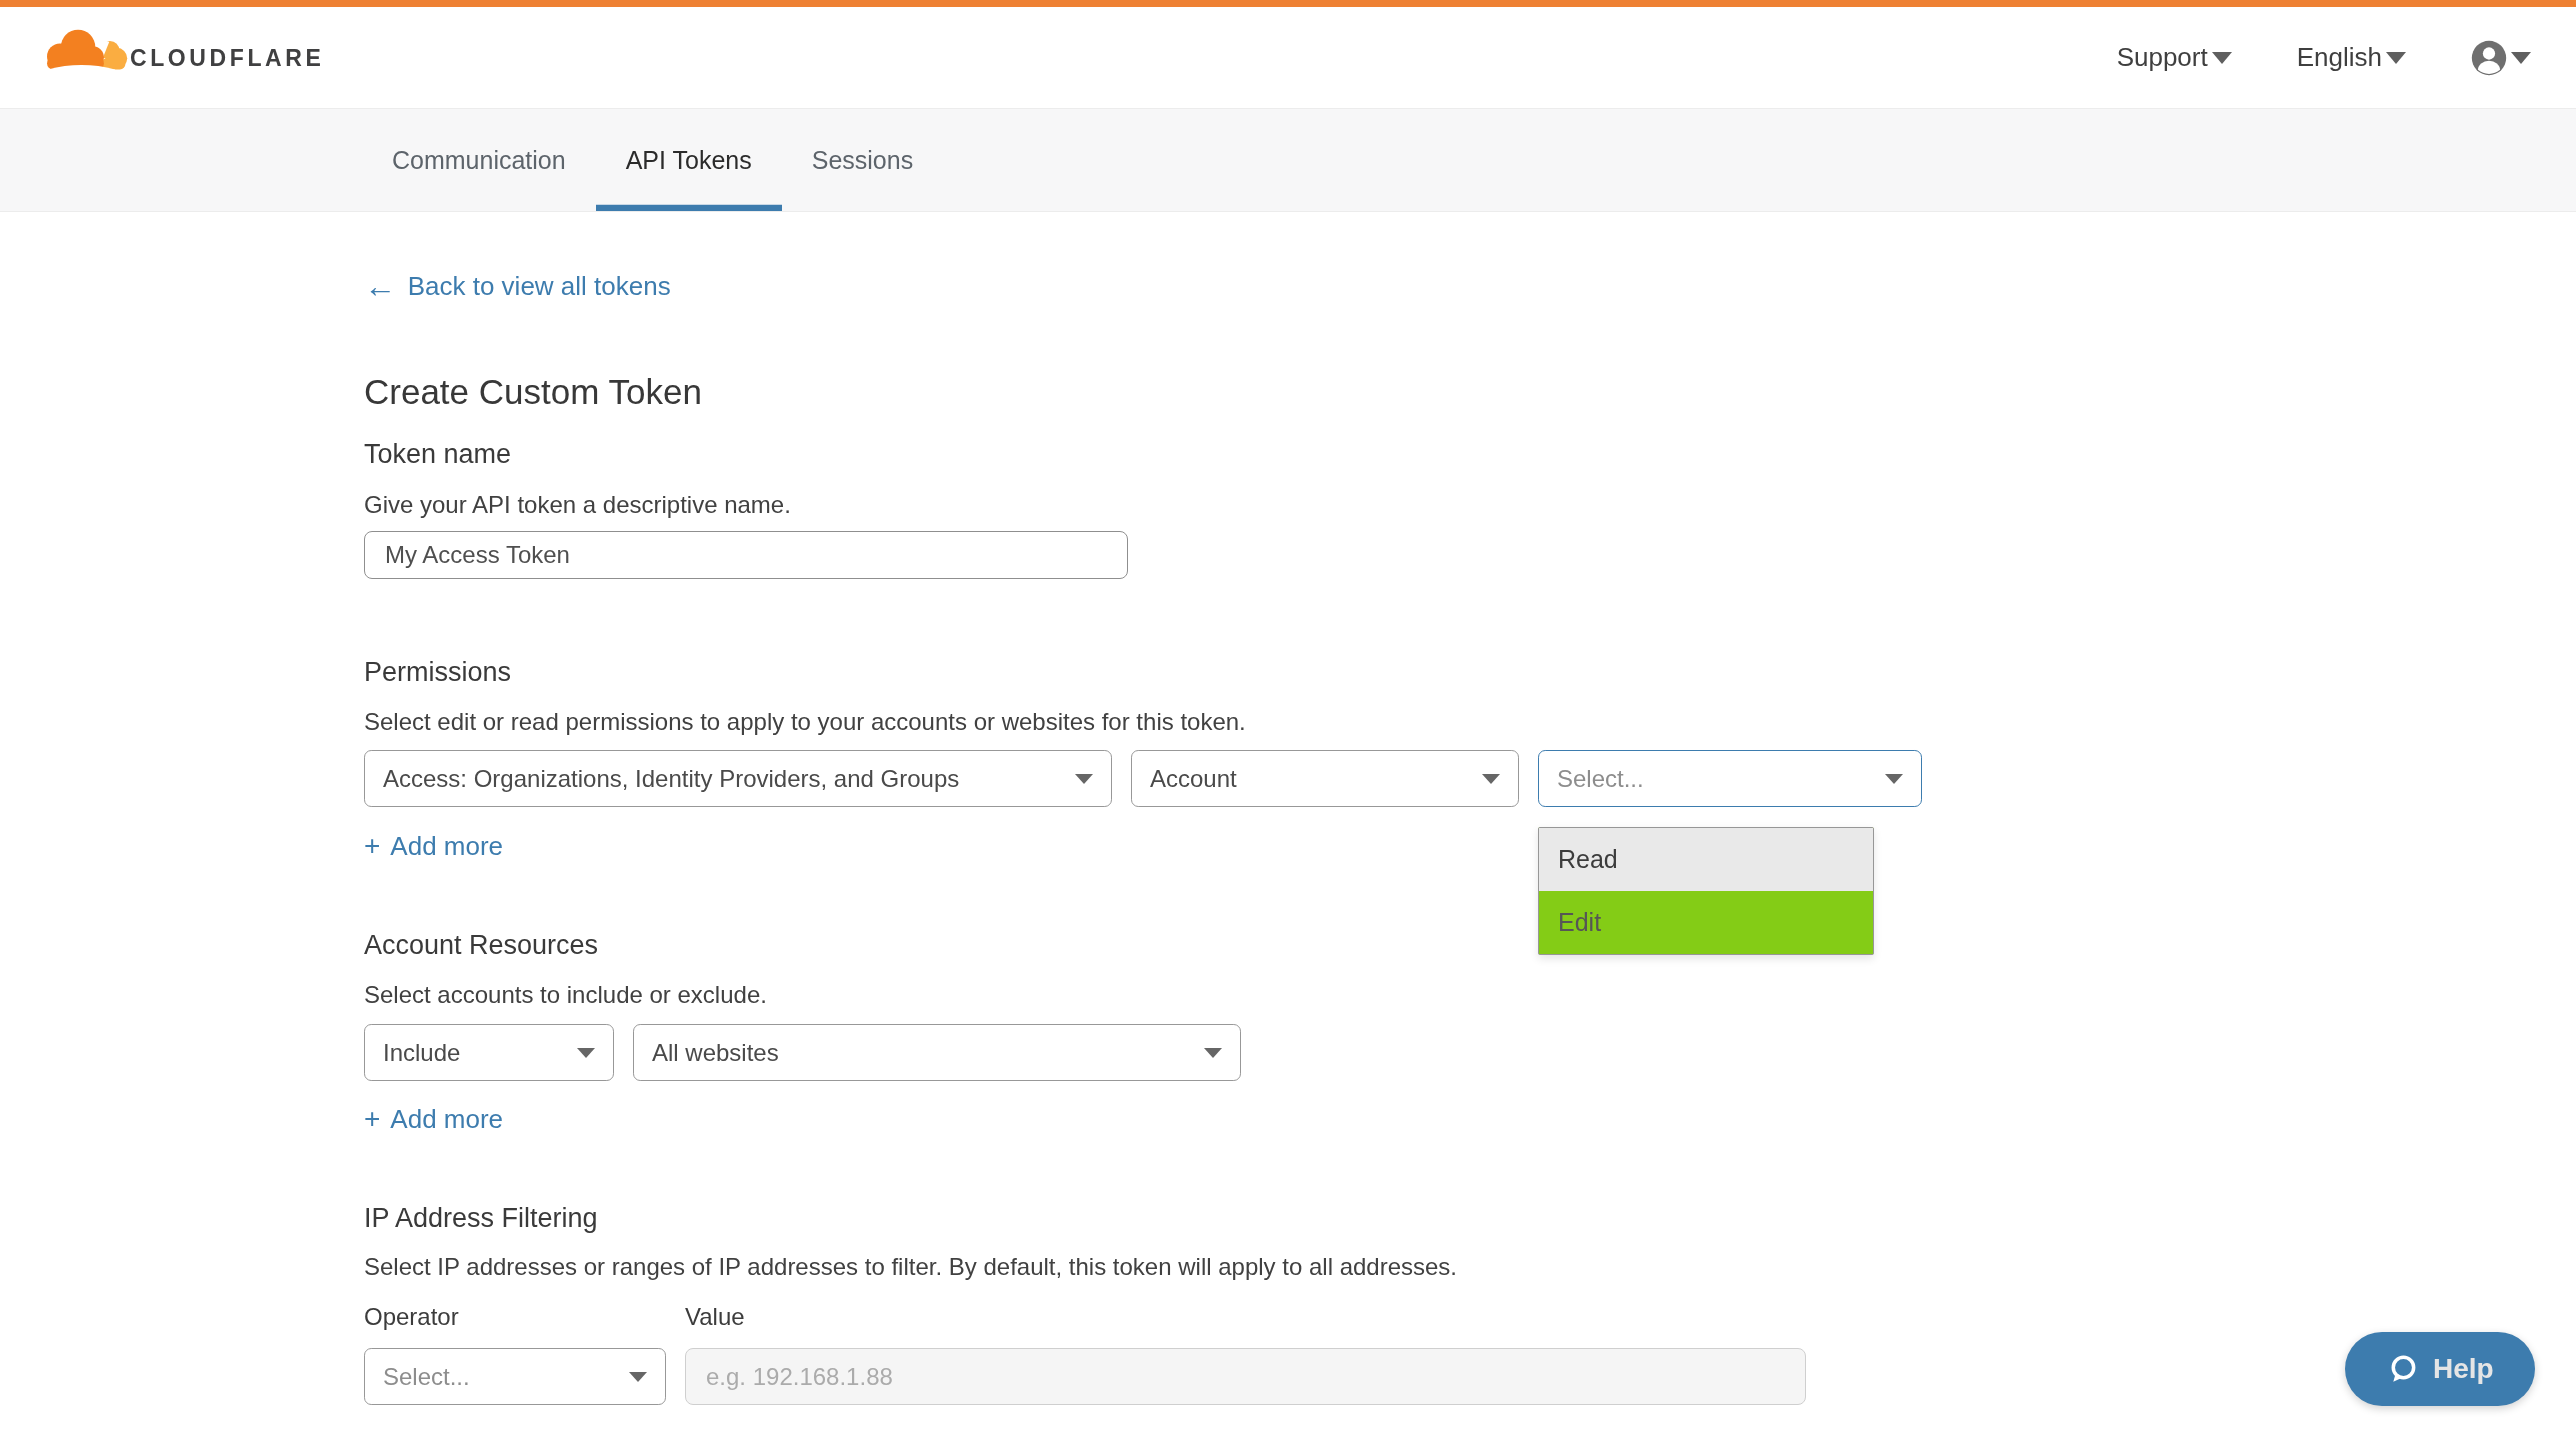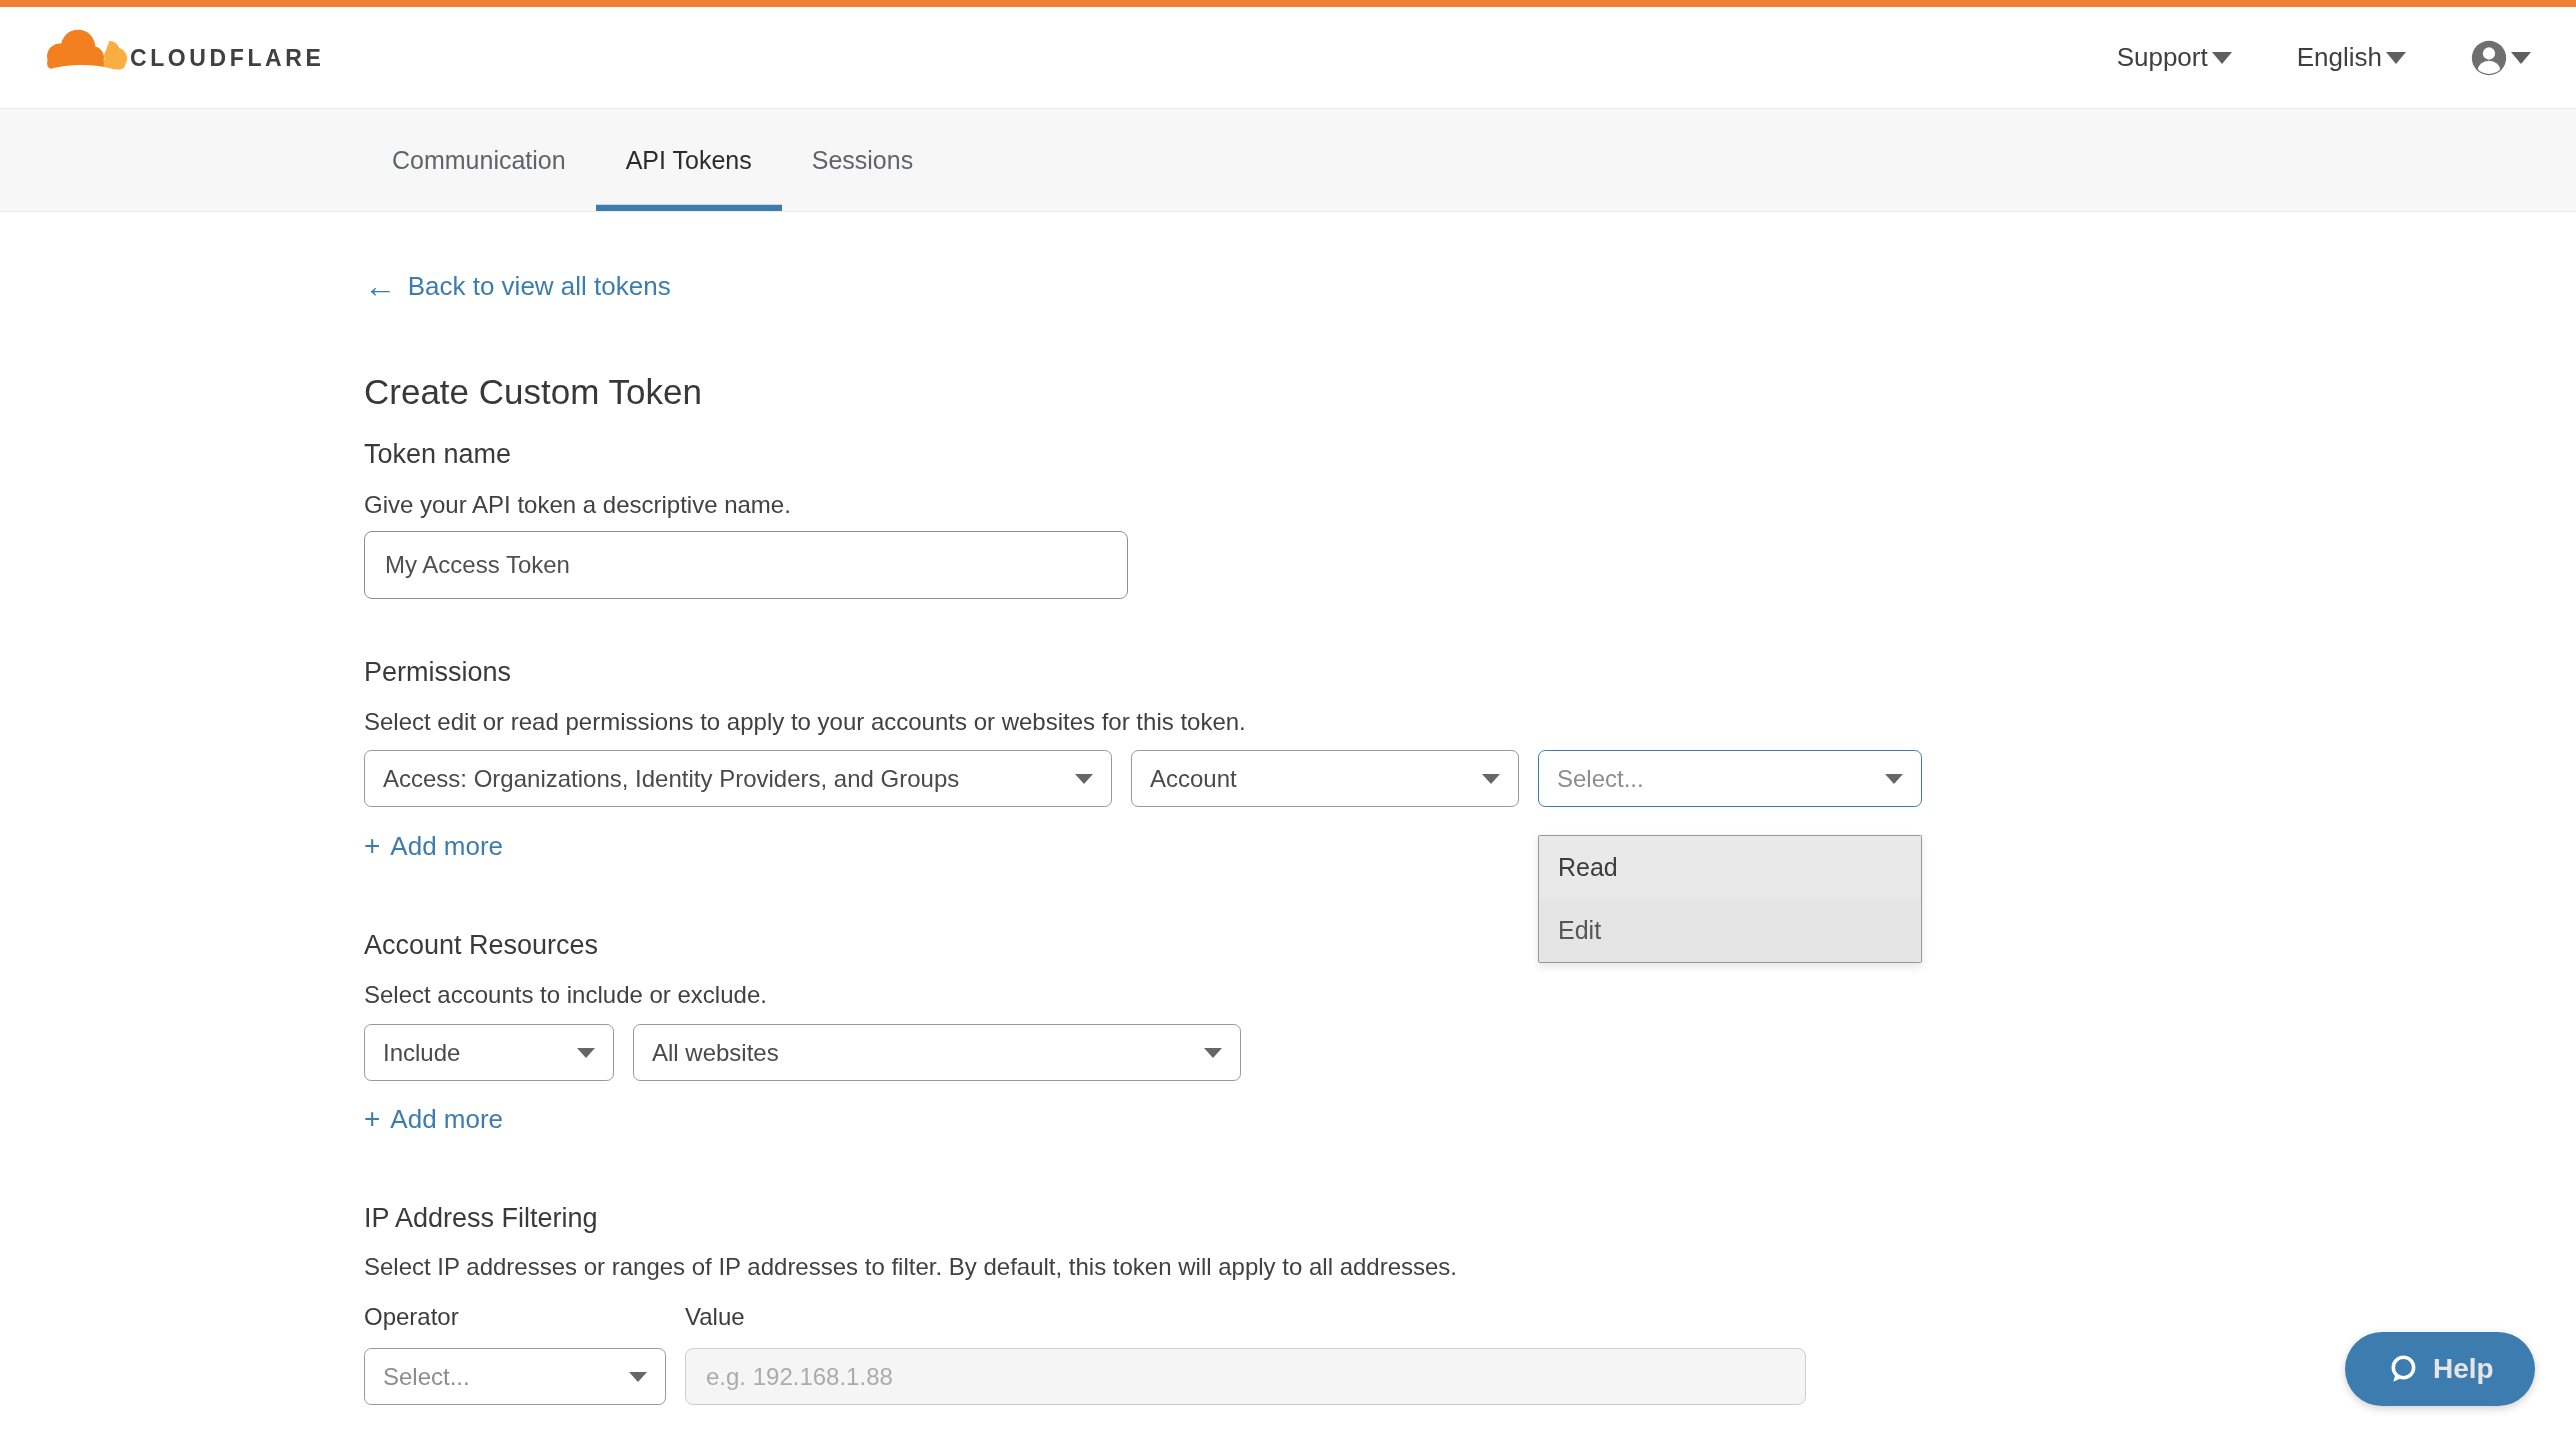--- a/index.html
+++ b/index.html
@@ -25,36 +25,36 @@
   .tab { display:flex; align-items:center; padding:0 30px; font-size:25px; color:#5d646b; cursor:pointer; white-space:nowrap; }
   .tab.active { color:#2b2b2b; box-shadow:inset 0 -6.3px 0 #3d7cae; }
 
   
   .back-link { position:absolute; left:364px; top:271px; display:flex; align-items:center; gap:11.7px; font-size:26px; color:#3d7cae; cursor:pointer; text-decoration:none; }
   .back-arrow { font-size:32px; line-height:27px; }
   .page-title { position:absolute; left:364px; top:372px; margin:0; font-size:35px; font-weight:400; color:#383838; }
   .section-heading { position:absolute; left:364px; margin:0; font-size:27px; font-weight:400; color:#3a3a3a; white-space:nowrap; }
   .section-desc { position:absolute; left:364px; margin:0; font-size:24px; color:#414141; white-space:nowrap; }
 
-  .text-input { box-sizing:border-box; height:68px; border:1.8px solid #8f8f8f; border-radius:8px; background:#fff; font-family:inherit; font-size:24px; color:#4f4f4f; padding:0 20px; outline:none; }
+  .text-input { box-sizing:border-box; height:48px; border:1.8px solid #8f8f8f; border-radius:8px; background:#fff; font-family:inherit; font-size:24px; color:#4f4f4f; padding:0 20px; outline:none; }
   #token-input { position:absolute; left:364px; top:531px; width:764px; }
 
   .row { position:absolute; left:364px; display:flex; gap:19px; }
   #perm-row { top:750px; }
   #ar-row   { top:1024px; }
   #ip-row   { top:1348px; }
 
   .select { box-sizing:border-box; height:57px; border:1.8px solid #989898; border-radius:7.2px; background:#fff; display:flex; align-items:center; justify-content:space-between; padding:0 18px; font-size:24px; color:#4a4a4a; cursor:pointer; white-space:nowrap; }
   .select .sel-caret { flex:none; width:0; height:0; border-left:9px solid transparent; border-right:9px solid transparent; border-top:10.8px solid #666; margin-left:18px; }
   .select.placeholder { color:#8d8d8d; }
   .select.focused { border-color:#3d7cae; }
   .w-scope { width:388px; } .w-resource { width:748px; } .w-level { width:384px; }
   .w-mode { width:250px; } .w-accounts { width:608px; } .w-operator { width:302px; }
 
-  .menu { position:absolute; left:1538px; top:827px; width:384px; box-sizing:border-box; background:#e5e5e5; border:0.9px solid #979797; border-radius:1.8px; box-shadow:0 3.6px 9px rgba(0,0,0,0.10); z-index:5;margin-top:8px; }
+  .menu { position:absolute; left:1538px; top:827px; width:336px; box-sizing:border-box; background:#84cc16; border:0.9px solid #979797; border-radius:1.8px; box-shadow:0 3.6px 9px rgba(0,0,0,0.10); z-index:5; }
   .menu-item { height:63px; display:flex; align-items:center; padding:0 19px; font-size:25px; color:#565656; cursor:pointer; }
   .menu-item.highlighted { background:#e9e9e9; color:#3c3c3c; }
 
   .add-more { position:absolute; left:364px; display:flex; align-items:center; gap:10px; font-size:26px; color:#3d7cae; cursor:pointer; }
   #add-more-1 { top:830px; } #add-more-2 { top:1103px; }
   .plus { font-size:28px; }
 
   .field-label { position:absolute; margin:0; font-size:24px; color:#3c3c3c; }
   #operator-label { left:364px; top:1303px; }
   #value-label    { left:685px; top:1303px; }

